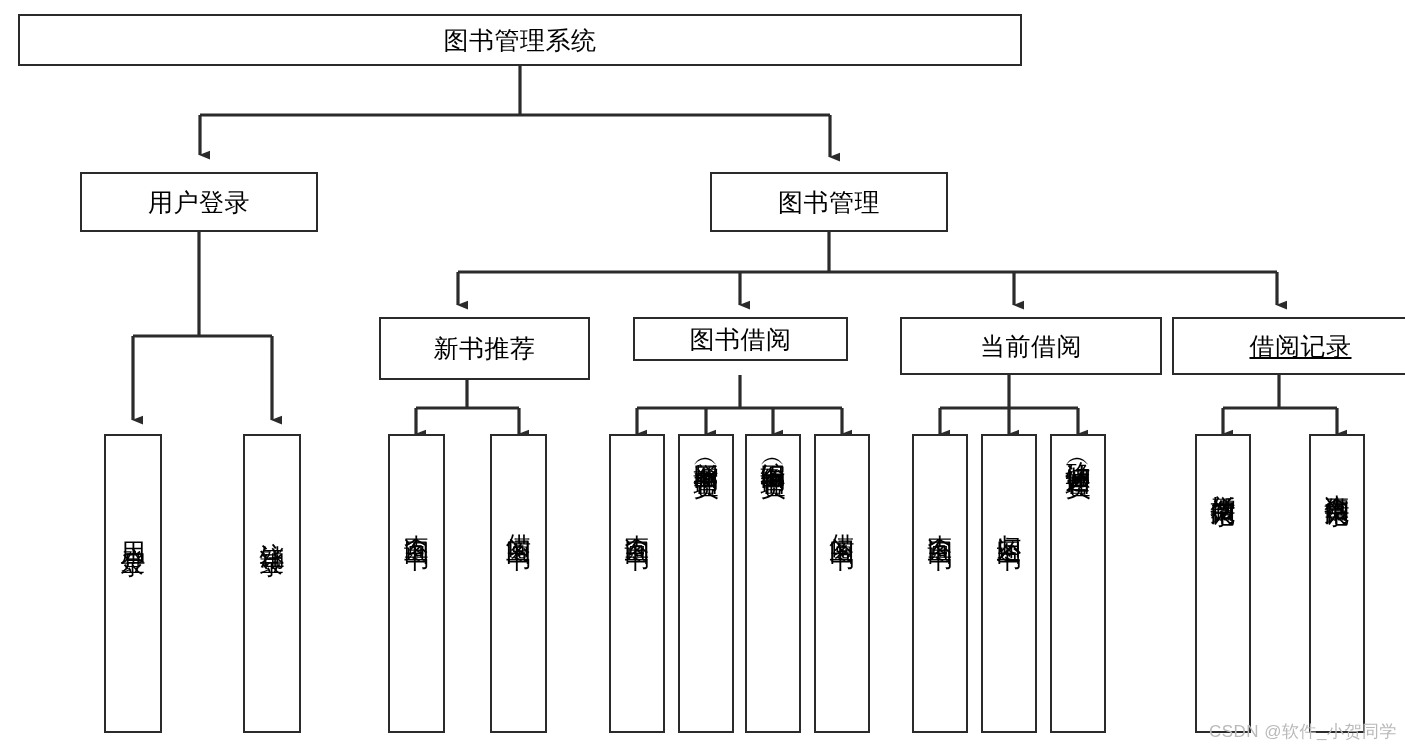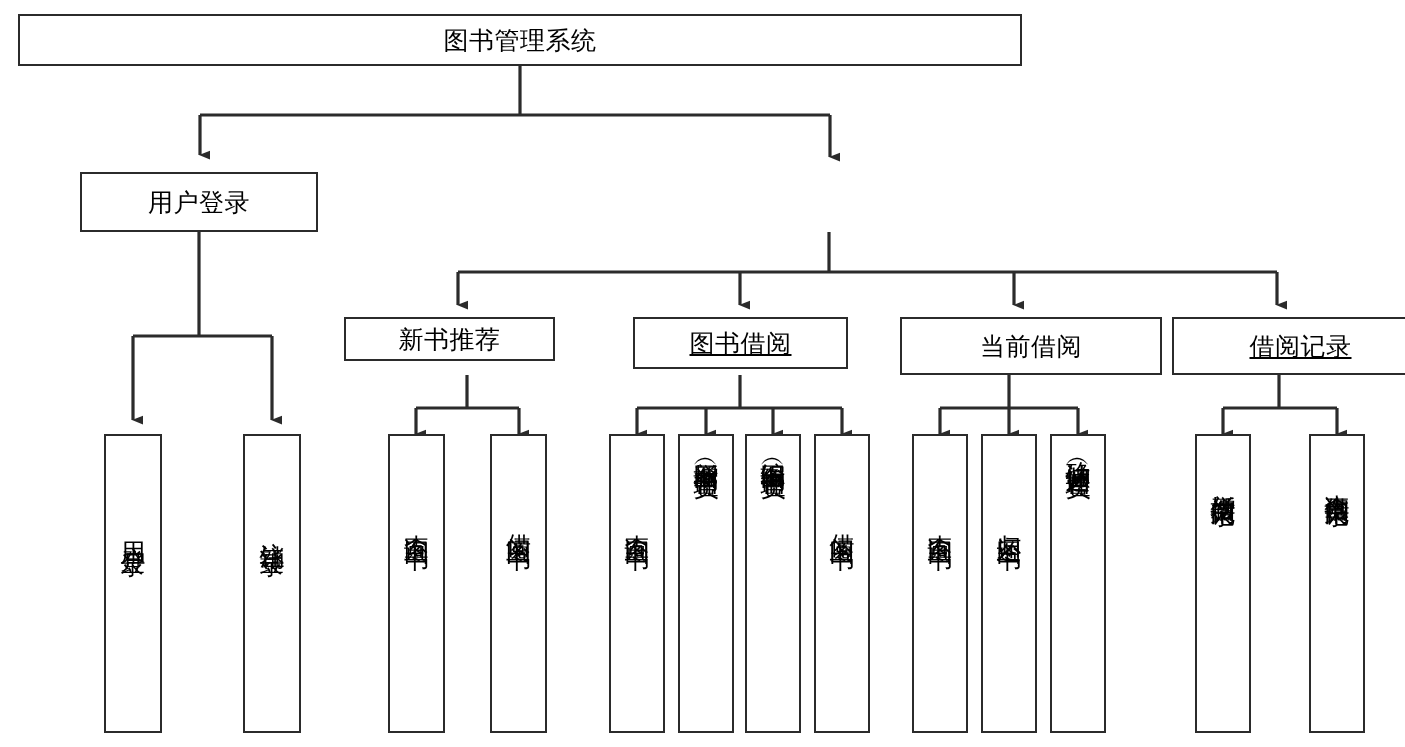--- a/index.html
+++ b/index.html
@@ -134,26 +134,29 @@
   </svg>
 
   <div class="node root horiz" style="left:18px; top:14px; width:1004px; height:52px;">
     <span class="node-label">图书管理系统</span>
   </div>
 
   <div class="node horiz" style="left:80px; top:172px; width:238px; height:60px;">
     <span class="node-label">用户登录</span>
   </div>
 
-
-  <div class="node horiz" style="left:344px; top:317px; width:211px; height:44px;">
+  <div class="node horiz" style="left:710px; top:172px; width:238px; height:60px;">
+    <span class="node-label">图书管理</span>
+  </div>
+
+  <div class="node horiz" style="left:379px; top:317px; width:211px; height:63px;">
     <span class="node-label">新书推荐</span>
   </div>
 
-  <div class="node horiz" style="left:633px; top:317px; width:215px; height:52px;text-decoration:underline;">
+  <div class="node horiz" style="left:633px; top:317px; width:215px; height:44px;">
     <span class="node-label">图书借阅</span>
   </div>
 
   <div class="node horiz" style="left:900px; top:317px; width:262px; height:58px;">
     <span class="node-label">当前借阅</span>
   </div>
 
   <div class="node horiz" style="left:1172px; top:317px; width:257px; height:58px;text-decoration:underline;">
     <span class="node-label">借阅记录</span>
   </div>
@@ -203,14 +206,15 @@
   </div>
 
   <div class="node vert tall" style="left:1195px; top:434px; width:56px; height:299px; padding-top:38px;">
     <span class="node-label">新增借阅记录</span>
   </div>
 
   <div class="node vert tall" style="left:1309px; top:434px; width:56px; height:299px; padding-top:38px;">
     <span class="node-label">查询借阅记录</span>
   </div>
 
+  <div class="watermark">CSDN @软件_小贺同学</div>
 
 </div>
 
 </body></html>

